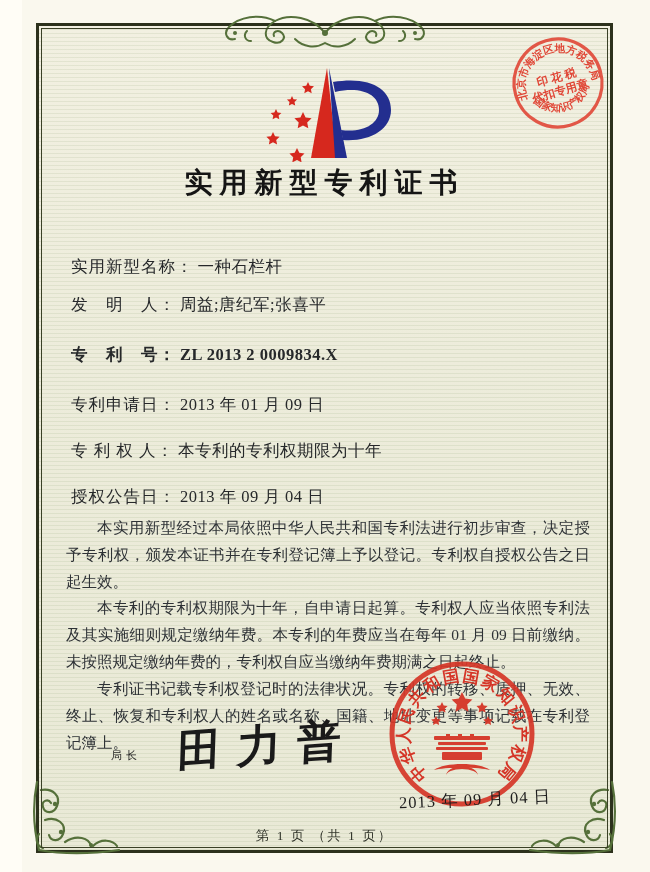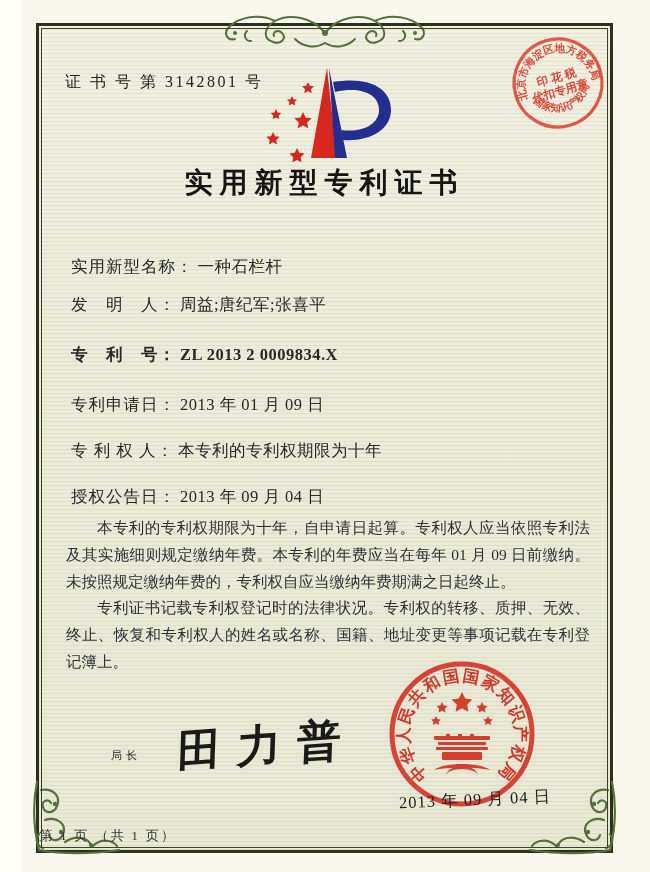--- a/index.html
+++ b/index.html
@@ -52,21 +52,21 @@
     letter-spacing:16px;transform:rotate(-4deg) skewX(-6deg);white-space:nowrap;
     font-weight:600;
   }
   .seal{position:absolute;left:347px;top:632px;}
   .seal-date{
     position:absolute;left:360px;top:763px;font-size:16.5px;color:#1d1d1d;
     letter-spacing:1px;transform:rotate(-2.5deg);white-space:nowrap;
   }
   .tax-stamp{position:absolute;left:471px;top:9px;transform:rotate(-16deg);}
   .footer{
-    position:absolute;left:0;top:801px;width:100%;
+    position:absolute;left:0;top:801px;width:100%;text-align:center;
     font-size:13.5px;letter-spacing:2px;color:#33362c;
   }
 </style>
 </head>
 <body>
 
 <div class="scan-edge"></div>
 
 <div class="frame">
 
@@ -111,21 +111,20 @@
       <path d="M62 70 C70 62, 82 64, 86 70"></path>
       <path d="M8 58 C4 64, 6 70, 12 72"></path>
     </g>
     <g fill="#55703a">
       <circle cx="24" cy="28" r="2.2"></circle>
         <circle cx="30" cy="56" r="2.2"></circle>
         <circle cx="60" cy="69" r="2"></circle>
     </g>
   </svg>
 
-  <div class="cert-number">证 书 号 第 3142801 号</div>
 
   <svg class="logo" width="200" height="100" viewBox="0 0 200 100">
     <g fill="#d6281e">
       <path d="M57 20 l1.8 3.8 4.2 .5 -3.1 2.9 .8 4.1 -3.7-2 -3.7 2 .8-4.1 -3.1-2.9 4.2-.5z"></path>
       <path d="M41 34 l1.5 3.2 3.6 .4 -2.6 2.5 .7 3.5 -3.2-1.7 -3.1 1.7 .6-3.5 -2.6-2.5 3.6-.4z"></path>
       <path d="M25 47 l1.6 3.4 3.8 .5 -2.8 2.6 .7 3.7 -3.3-1.8 -3.4 1.8 .7-3.7 -2.7-2.6 3.7-.5z"></path>
       <path d="M52 50 l2.6 5.4 6 .8 -4.4 4.2 1.1 5.9 -5.3-2.9 -5.3 2.9 1-5.9 -4.3-4.2 6-.8z"></path>
       <path d="M22 70 l2 4.2 4.6 .6 -3.4 3.2 .9 4.6 -4.1-2.3 -4.1 2.3 .8-4.6 -3.3-3.2 4.6-.6z"></path>
       <path d="M46 86 l2.3 4.8 5.2 .7 -3.8 3.7 .9 5.2 -4.6-2.5 -4.7 2.5 .9-5.2 -3.8-3.7 5.3-.7z"></path>
       <polygon points="76,6 86,96 60,96"></polygon>
@@ -153,20 +152,21 @@
     </div>
     <div class="field f4">
       <span class="lbl">专 利 权 人：</span><span class="val">本专利的专利权期限为十年</span>
     </div>
     <div class="field f5">
       <span class="lbl">授权公告日：</span><span class="val">2013 年 09 月 04 日</span>
     </div>
   </div>
 
   <div class="paras">
+    <p>本实用新型经过本局依照中华人民共和国专利法进行初步审查，决定授予专利权，颁发本证书并在专利登记簿上予以登记。专利权自授权公告之日起生效。</p>
     <p>本专利的专利权期限为十年，自申请日起算。专利权人应当依照专利法及其实施细则规定缴纳年费。本专利的年费应当在每年 01 月 09 日前缴纳。未按照规定缴纳年费的，专利权自应当缴纳年费期满之日起终止。</p>
     <p>专利证书记载专利权登记时的法律状况。专利权的转移、质押、无效、终止、恢复和专利权人的姓名或名称、国籍、地址变更等事项记载在专利登记簿上。</p>
   </div>
 
   <div class="sign-title">局长</div>
   <div class="sign-name">田力普</div>
 
   <svg class="seal" width="152" height="152" viewBox="0 0 152 152">
     <defs>
       <path id="sealArc" d="M 38.8 114.2 A 53 53 0 1 1 113.2 114.2"></path>

